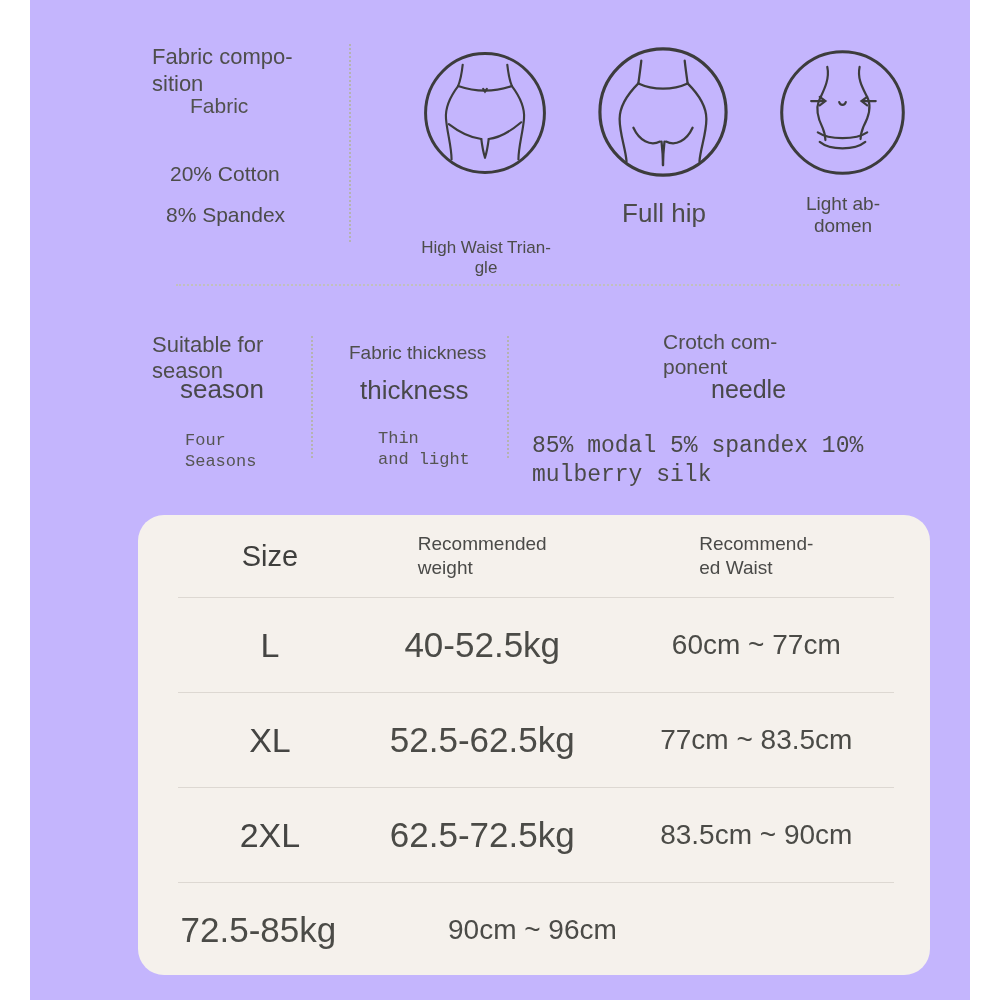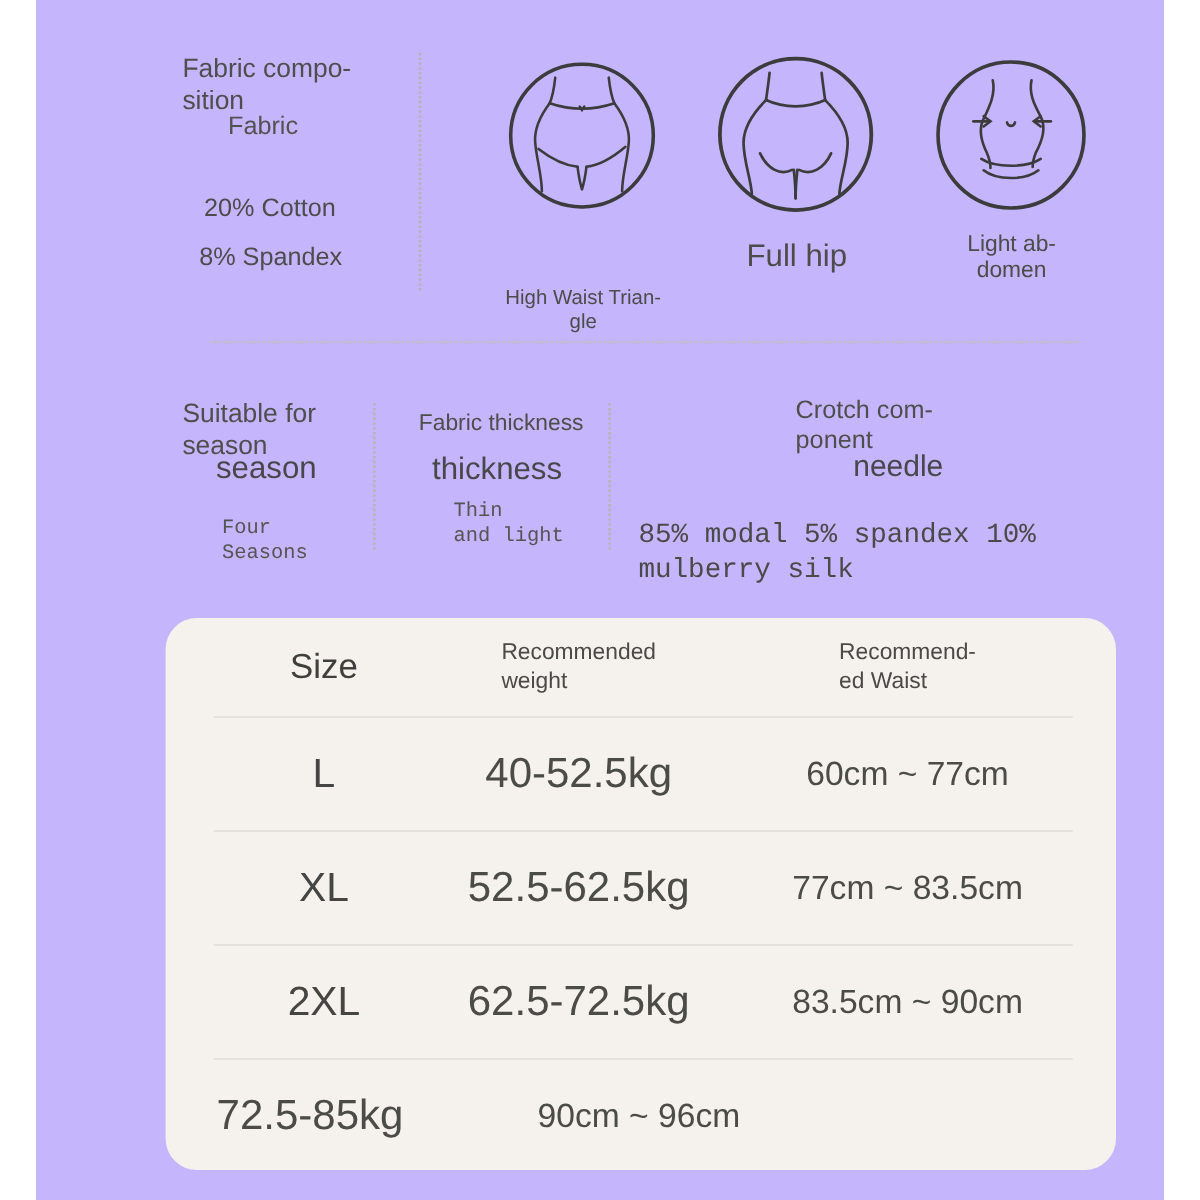--- a/index.html
+++ b/index.html
@@ -38,21 +38,21 @@
 
   
   .attr-title{font-size:22px;line-height:1.2;color:#4e4e4c;}
   .attr-sub{font-size:26px;color:#48484a;}
   .attr-val{font-size:17px;line-height:1.25;color:#555553;font-family:Liberation Mono, monospace;}
   .attr1-title{left:122px;top:332px;}
   .attr1-sub{left:150px;top:374px;}
   .attr1-val{left:155px;top:430px;}
   .attr2-title{left:319px;top:342px;font-size:19px;}
   .attr2-sub{left:330px;top:375px;}
-  .attr2-val{left:348px;top:416px;}
+  .attr2-val{left:348px;top:428px;}
   .attr3-title{left:633px;top:329px;font-size:21px;}
   .attr3-sub{left:665px;top:375px;font-size:25px;margin-left:16px;}
   .attr3-val{left:502px;top:432px;width:400px;font-size:23px;color:#4a4a48;}
 
   
   .panel{
     left:108px;top:515px;width:792px;height:460px;
     background:#f5f1ec;border-radius:26px;
     display:flex;flex-direction:column;
   }

